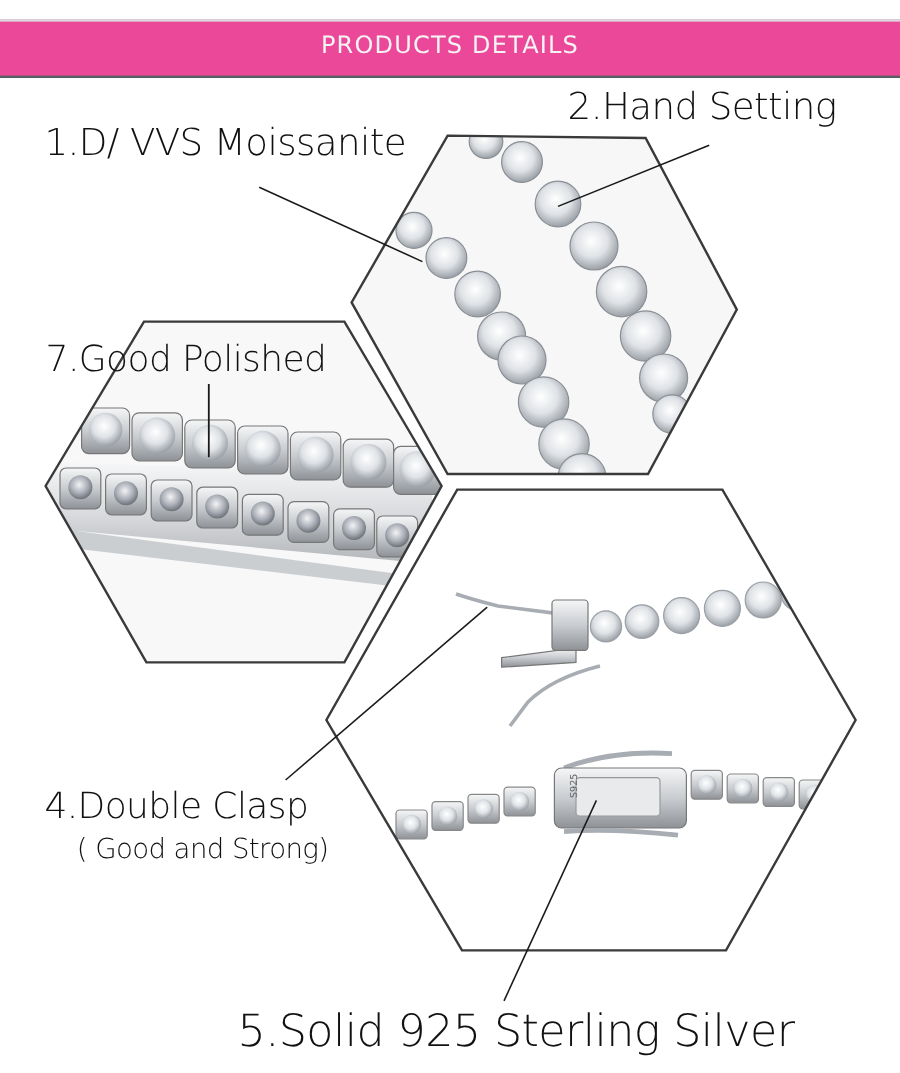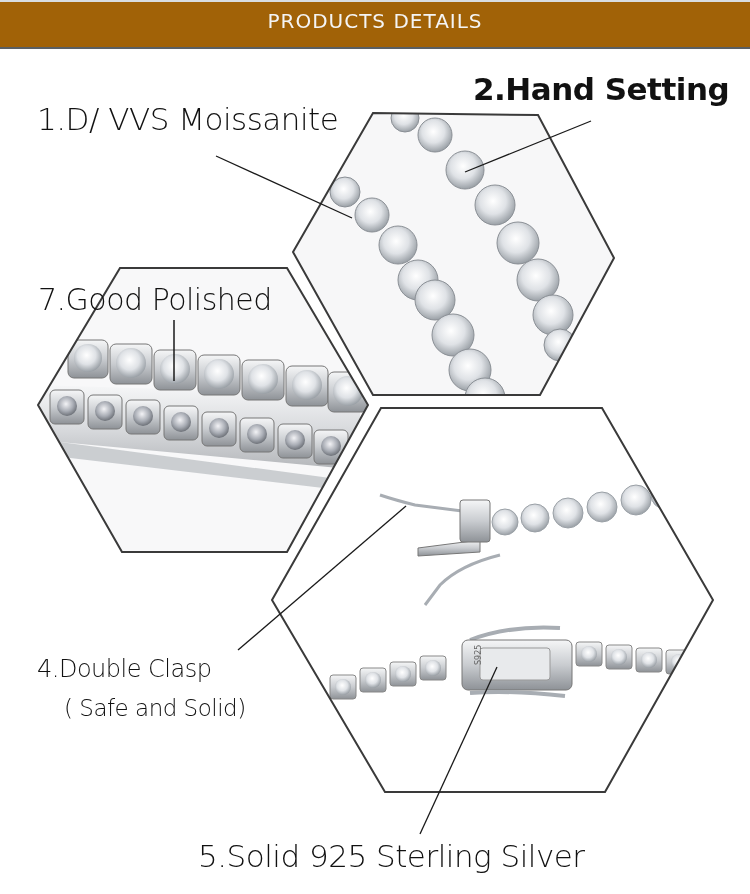--- a/index.html
+++ b/index.html
@@ -1,27 +1,27 @@
 <!DOCTYPE html>
 <html><head>
 <meta charset="utf-8">
 <style>
   html, body { margin: 0; padding: 0; }
   body { width: 750px; height: 894px; background: #ffffff; position: relative; overflow: hidden; font-family: "DejaVu Sans", sans-serif; }
-  .header { position: absolute; left: 0; top: 0; width: 750px; height: 47px; background: #a16207; border-bottom: 2px solid #5a5f63; }
+  .header { position: absolute; left: 0; top: 16px; width: 750px; height: 47px; background: #ec4899; border-bottom: 2px solid #5a5f63; }
   .header-strip { position: absolute; left: 0; top: 0; width: 750px; height: 2px; background: #d9dde0; }
   .header-title { position: absolute; left: 0; right: 0; top: 9px; text-align: center; color: #f4f4f4; font-size: 20px; letter-spacing: 1px; font-family: "DejaVu Sans", sans-serif; }
   .art { position: absolute; left: 0; top: 0; width: 750px; height: 894px; }
   .label { position: absolute; color: #111111; font-family: "DejaVu Sans", sans-serif; font-weight: 300; white-space: nowrap; letter-spacing: -0.5px; }
   .l1 { left: 37px; top: 101px; font-size: 31px; }
-  .l2 { left: 473px; top: 71px; font-size: 31px; font-weight: bold; }
+  .l2 { left: 473px; top: 71px; font-size: 31px; }
   .l3 { left: 38px; top: 282px; font-size: 30px; }
-  .l4 { left: 37px; top: 655px; font-size: 24px; text-align: right; }
+  .l4 { left: 37px; top: 655px; font-size: 30px; text-align: right; }
   .l4b { left: 64px; top: 695px; font-size: 23px; }
-  .l5 { left: 198px; top: 838px; font-size: 31px; }
+  .l5 { left: 198px; top: 838px; font-size: 37px; }
 </style>
 </head>
 <body>
 
 <div class="header">
   <div class="header-strip"></div>
   <div class="header-title">PRODUCTS DETAILS</div>
 </div>
 
 <svg class="art" viewBox="0 0 750 894" xmlns="http://www.w3.org/2000/svg">
@@ -162,14 +162,14 @@
   <line x1="591" y1="121" x2="465" y2="172" stroke="#1a1a1a" stroke-width="1.3"></line>
   <line x1="174" y1="320" x2="174" y2="381" stroke="#1a1a1a" stroke-width="1.5"></line>
   <line x1="238" y1="650" x2="406" y2="506" stroke="#1a1a1a" stroke-width="1.3"></line>
   <line x1="420" y1="834" x2="497" y2="667" stroke="#1a1a1a" stroke-width="1.3"></line>
 </svg>
 
 <div class="label l1">1.D/ VVS Moissanite</div>
 <div class="label l2">2.Hand Setting</div>
 <div class="label l3">7.Good Polished</div>
 <div class="label l4">4.Double Clasp</div>
-<div class="label l4b">( Safe and Solid)</div>
+<div class="label l4b">( Good and Strong)</div>
 <div class="label l5">5.Solid 925 Sterling Silver</div>
 
 </body></html>

